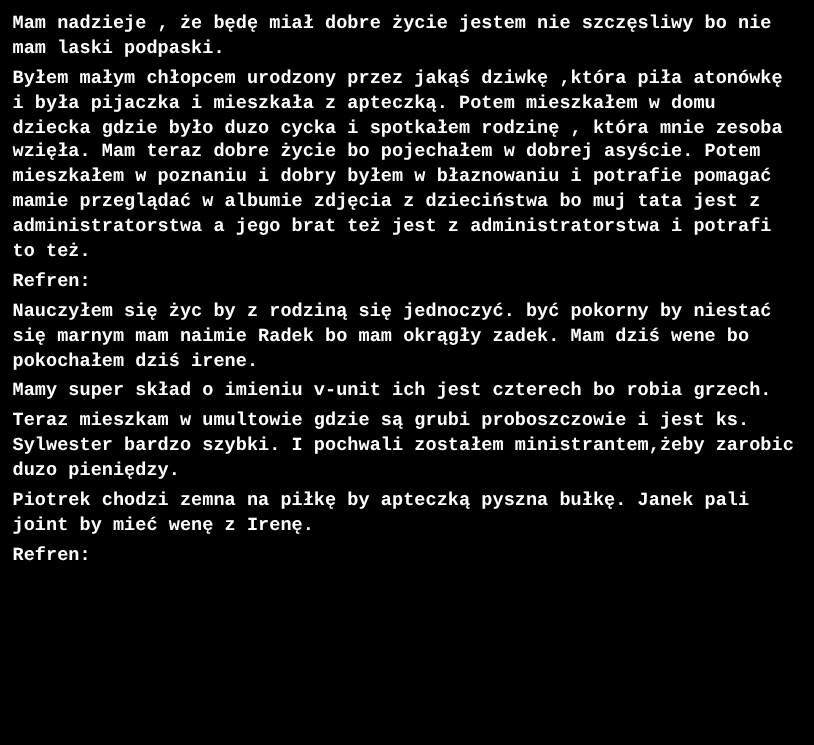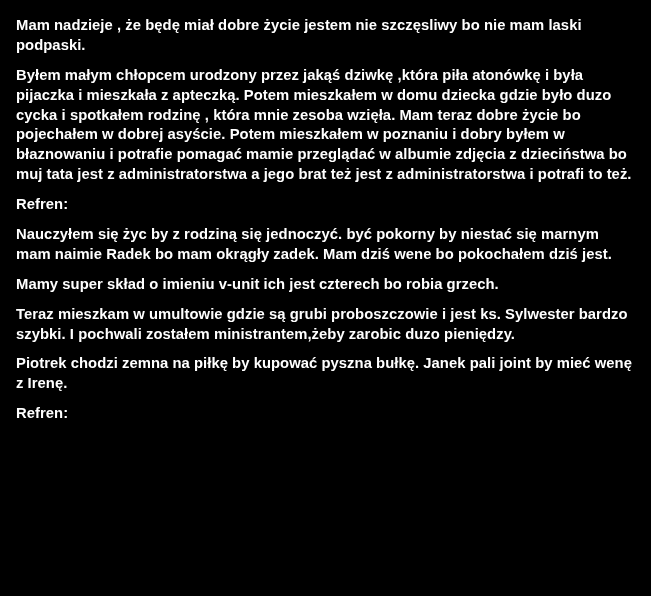--- a/index.html
+++ b/index.html
@@ -17,30 +17,31 @@
     line-height: 1.345;
     overflow: hidden;
   }
   #lyrics {
     padding: 6px 8px 0 6px;
     box-sizing: border-box;
   }
   .line {
     white-space: pre-wrap;
     word-wrap: break-word;
-    margin: 10px;
+    margin: 4px;
     padding: 0;
     letter-spacing: 0.05px;
+    font-family: Liberation Mono, monospace;
   }
 </style>
 </head>
 <body>
 
 <div id="lyrics">
   <p class="line">Mam nadzieje , że będę miał dobre życie jestem nie szczęsliwy bo nie mam laski podpaski.</p>
   <p class="line">Byłem małym chłopcem urodzony przez jakąś dziwkę ,która piła atonówkę i była pijaczka i mieszkała z apteczką. Potem mieszkałem w domu dziecka gdzie było duzo cycka i spotkałem rodzinę , która mnie zesoba wzięła. Mam teraz dobre życie bo pojechałem w dobrej asyście. Potem mieszkałem w poznaniu i dobry byłem w błaznowaniu i potrafie pomagać mamie przeglądać w albumie zdjęcia z dzieciństwa bo muj tata jest z administratorstwa a jego brat też jest z administratorstwa i potrafi to też.</p>
   <p class="line">Refren:</p>
-  <p class="line">Nauczyłem się życ by z rodziną się jednoczyć. być pokorny by niestać się marnym mam naimie Radek bo mam okrągły zadek. Mam dziś wene bo pokochałem dziś jest.</p>
+  <p class="line">Nauczyłem się życ by z rodziną się jednoczyć. być pokorny by niestać się marnym mam naimie Radek bo mam okrągły zadek. Mam dziś wene bo pokochałem dziś irene.</p>
   <p class="line">Mamy super skład o imieniu v-unit ich jest czterech bo robia grzech.</p>
   <p class="line">Teraz mieszkam w umultowie gdzie są grubi proboszczowie i jest ks. Sylwester bardzo szybki. I pochwali zostałem ministrantem,żeby zarobic duzo pieniędzy.</p>
-  <p class="line">Piotrek chodzi zemna na piłkę by kupować pyszna bułkę. Janek pali joint by mieć wenę z Irenę.</p>
+  <p class="line">Piotrek chodzi zemna na piłkę by apteczką pyszna bułkę. Janek pali joint by mieć wenę z Irenę.</p>
   <p class="line">Refren:</p>
 </div>
 
 </body></html>

